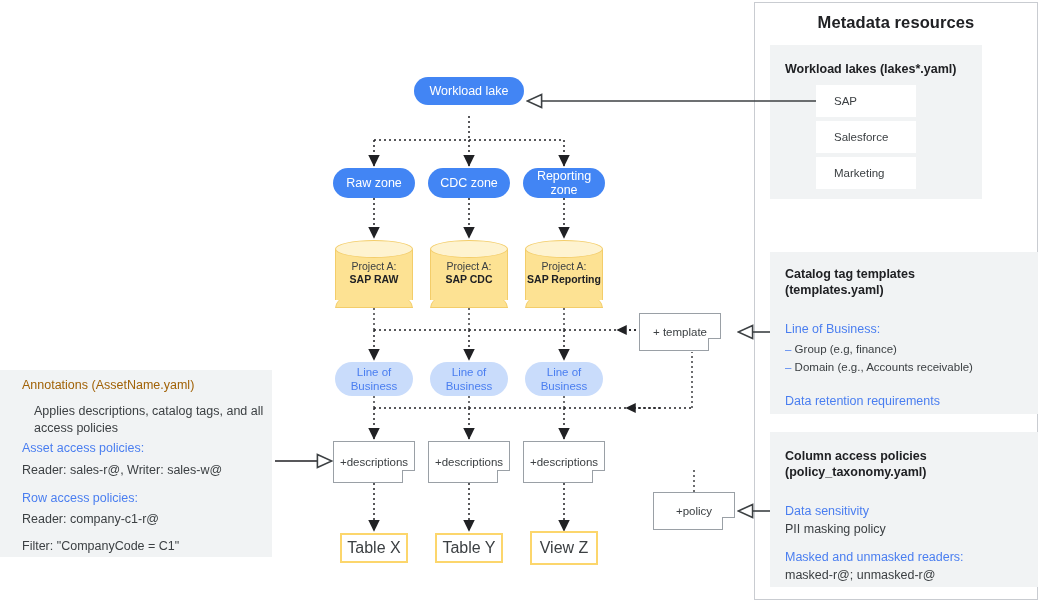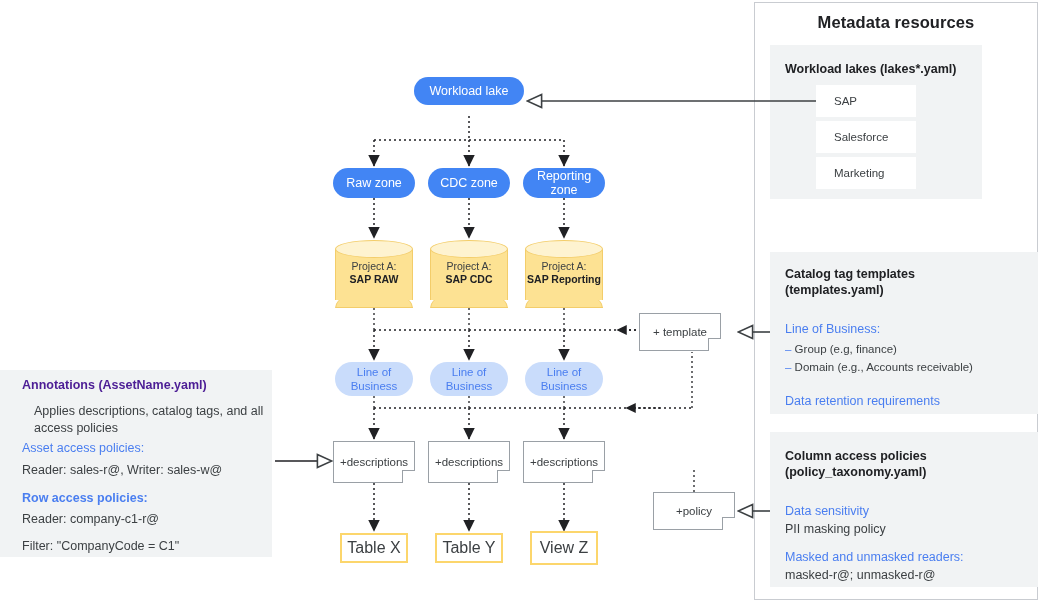--- a/index.html
+++ b/index.html
@@ -51,25 +51,25 @@
   #catalog-domain{left:785px;top:359px;width:245px;}
   #catalog-retention{left:785px;top:393px;width:245px;}
 
   #policy-sensitivity{left:785px;top:503px;width:245px;}
   #policy-pii{left:785px;top:521px;width:245px;}
   #policy-masked{left:785px;top:549px;width:250px;}
   #policy-readers{left:785px;top:567px;width:250px;}
 
   
   #annotations-card{left:0px;top:370px;width:272px;height:187px;background:#f1f3f4;}
-  #annotations-title{left:22px;top:378px;width:240px;font-size:12.5px;font-weight:bold;color:#4c1d95;}
+  #annotations-title{left:22px;top:378px;width:240px;font-size:12.5px;font-weight:normal;color:#a16207;}
   #annotations-desc{left:22px;top:403px;width:240px;margin-left:12px;}
   #asset-policy-label{left:22px;top:440px;width:240px;}
   #asset-policy-value{left:22px;top:462px;width:250px;}
-  #row-policy-label{left:22px;top:490px;width:240px;font-weight:bold;}
+  #row-policy-label{left:22px;top:490px;width:240px;}
   #row-policy-value{left:22px;top:511px;width:240px;}
   #filter-value{left:22px;top:538px;width:240px;}
 
   
   .pill{
     border-radius:999px;display:flex;align-items:center;justify-content:center;
     text-align:center;box-sizing:border-box;
   }
   .pill-blue{background:#4285f4;color:#ffffff;font-size:12.5px;line-height:14px;}
   .pill-lob{background:#c9dcfb;color:#4a7ef0;font-size:11.5px;line-height:14px;}

